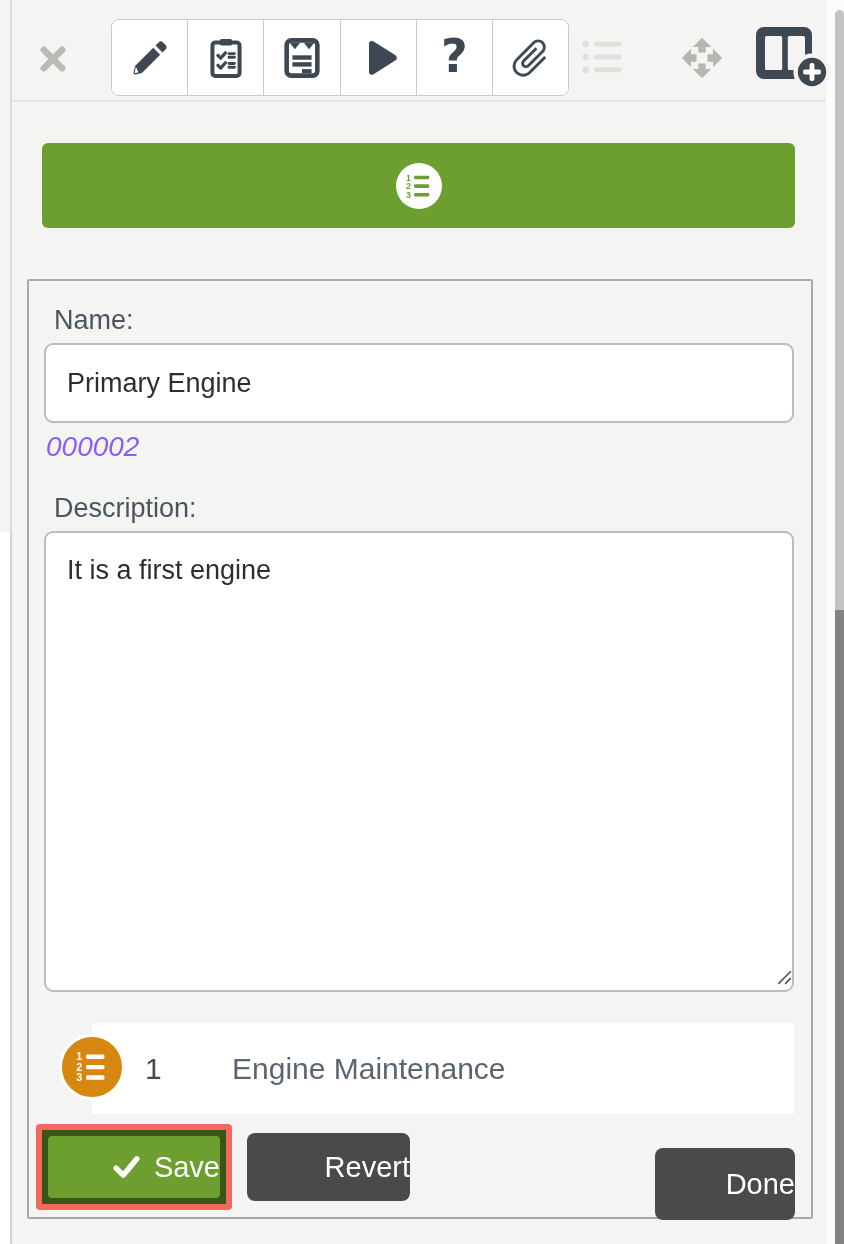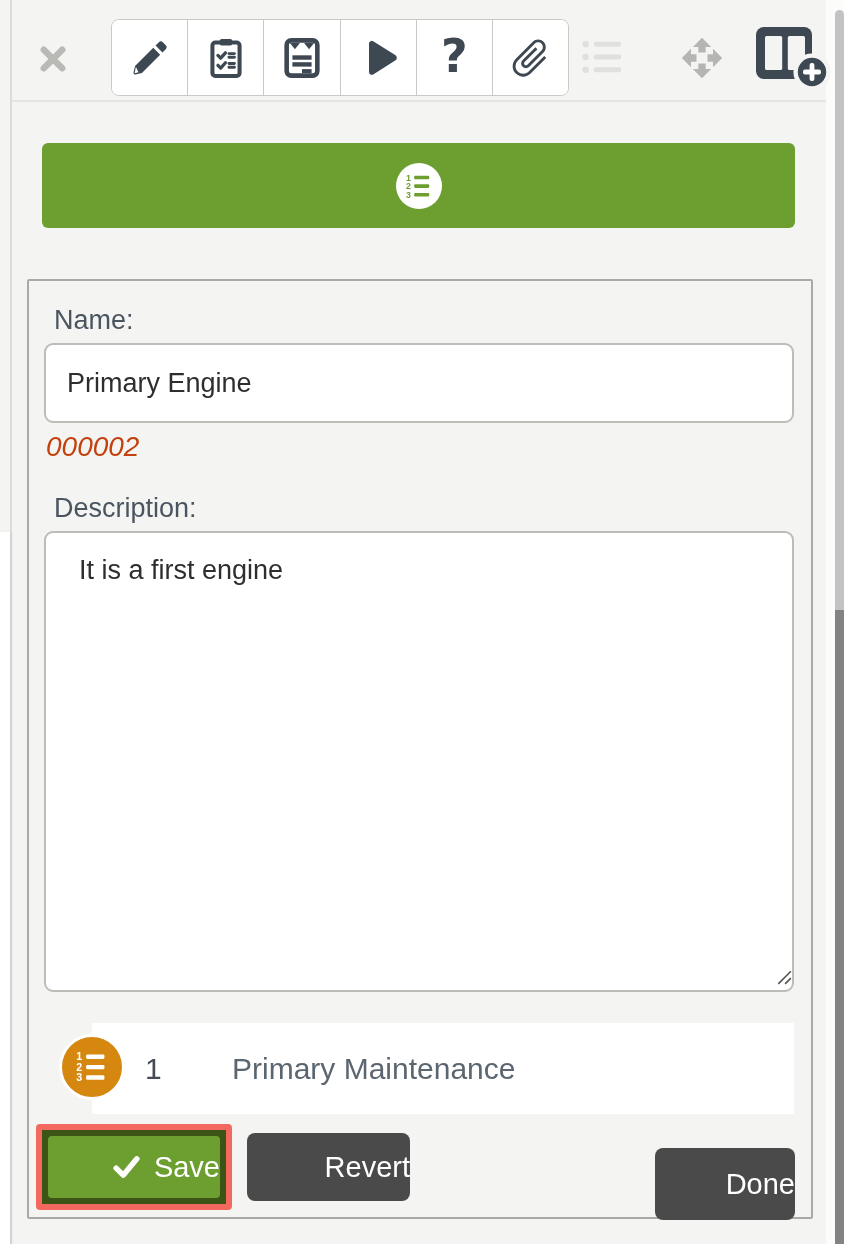--- a/index.html
+++ b/index.html
@@ -28,23 +28,23 @@
   
   .cta { position:absolute; left:42px; top:143px; width:753px; height:85px; background:#6d9e30; border:none; border-radius:6px; display:flex; align-items:center; justify-content:center; gap:20px; cursor:pointer; }
   .cta-circle { width:46px; height:46px; background:#ffffff; border-radius:50%; display:flex; align-items:center; justify-content:center; color:#6d9e30; }
   .cta-label { color:#ffffff; font-size:29px; font-weight:600; letter-spacing:.2px; }
 
   
   .panel { position:absolute; left:27px; top:279px; width:786px; height:940px; border:2px solid #a9a9a6; border-radius:2px; background:#f4f4f2; }
   .field-label { position:absolute; left:17px; font-size:27px; color:#4a5560;margin-left:8px; }
   .name-label { top:24px; }
   .name-input { position:absolute; left:15px; top:62px; width:750px; height:80px; background:#fff; border:2px solid #bcbcb9; border-radius:9px; font-size:27px; color:#2e2e2e; padding:0 21px; font-family:inherit; outline:none; }
-  .code { position:absolute; left:17px; top:150px; font-size:28px; font-style:italic; color:#c2410c; }
+  .code { position:absolute; left:17px; top:150px; font-size:28px; font-style:italic; color:#8b5cf6; }
   .desc-label { top:212px; }
-  .desc-area { position:absolute; left:15px; top:250px; width:750px; height:461px; background:#fff; border:2px solid #bcbcb9; border-radius:9px; font-size:27px; color:#2e2e2e; padding:22px 33px; font-family:inherit; resize:none; outline:none; }
+  .desc-area { position:absolute; left:15px; top:250px; width:750px; height:461px; background:#fff; border:2px solid #bcbcb9; border-radius:9px; font-size:27px; color:#2e2e2e; padding:22px 21px; font-family:inherit; resize:none; outline:none; }
   .resize-grip { position:absolute; left:747px; top:688px; width:16px; height:16px; cursor:nwse-resize; }
 
   
   .step-row { position:absolute; left:63px; top:742px; width:702px; height:91px; background:#ffffff; cursor:pointer; }
   .step-circle { position:absolute; left:-33px; top:11px; width:66px; height:66px; background:#d6870f; border:3px solid #ffffff; border-radius:50%; display:flex; align-items:center; justify-content:center; color:#ffffff; }
   .step-num { position:absolute; left:53px; top:0; height:91px; line-height:91px; font-size:30px; color:#454b54; }
   .step-title { position:absolute; left:140px; top:0; height:91px; line-height:91px; font-size:30px; color:#5b6670; }
 
   
   .save-wrap { position:absolute; left:7px; top:843px; padding:6px; border:6px solid #f4695f; border-radius:4px; background:#3d5417; }
@@ -175,21 +175,21 @@
         <svg width="34" height="34" viewBox="0 0 26 26" fill="currentColor">
             <text x="1" y="8" font-size="8.2" font-weight="bold" font-family="sans-serif">1</text>
             <rect x="8.5" y="3.4" width="14" height="3.4" rx="1"></rect>
             <text x="1" y="16" font-size="8.2" font-weight="bold" font-family="sans-serif">2</text>
             <rect x="8.5" y="11.4" width="14" height="3.4" rx="1"></rect>
             <text x="1" y="24" font-size="8.2" font-weight="bold" font-family="sans-serif">3</text>
             <rect x="8.5" y="19.4" width="14" height="3.4" rx="1"></rect>
           </svg>
       </span>
       <span class="step-num">1</span>
-      <span class="step-title">Primary Maintenance</span>
+      <span class="step-title">Engine Maintenance</span>
     </div>
 
     <div class="save-wrap">
       <button class="btn save-btn">
         <svg width="27" height="24" viewBox="0 0 24 22">
             <path d="M2.5 12 L9 18.5 L21.5 3.5" stroke="#fff" stroke-width="5" fill="none" stroke-linecap="round" stroke-linejoin="round"></path>
           </svg>
         <span>Save</span>
       </button>
     </div>

